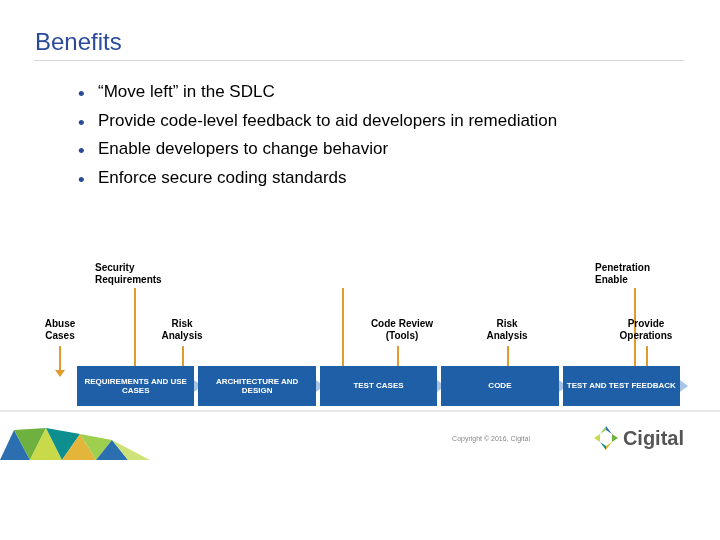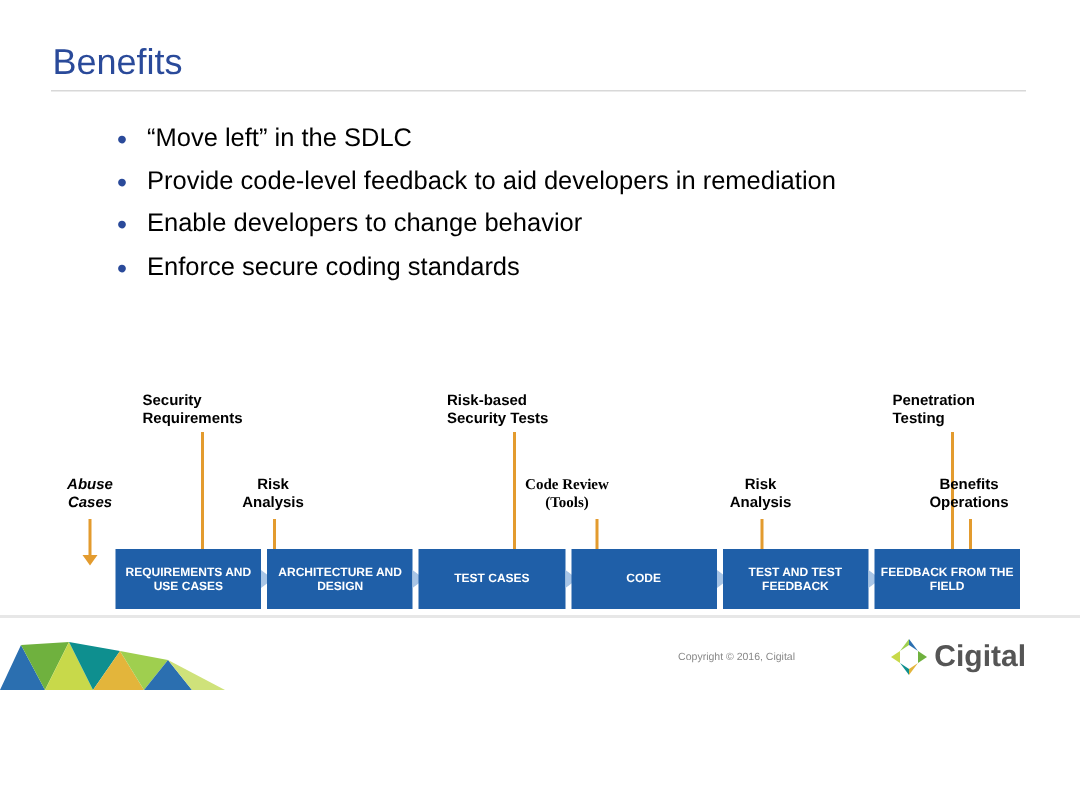--- a/index.html
+++ b/index.html
@@ -44,49 +44,47 @@
     <li>Provide code-level feedback to aid developers in remediation</li>
     <li>Enable developers to change behavior</li>
     <li>Enforce secure coding standards</li>
   </ul>
 
   <div class="diagram">
 
     <div class="row-top">
       <div class="lbl" style="left:55px; width:80px;">Security
 Requirements</div>
-      <div class="lbl" style="left:258px; width:90px;">Risk-based
-Security Tests</div>
       <div class="lbl" style="left:555px; width:80px;">Penetration
-Testing</div>
+Enable</div>
 
       <div class="arrow-v" style="left:90px; top:26px;">
           <div class="shaft" style="height:82px;"></div>
           <div class="head"></div>
         </div>
       <div class="arrow-v" style="left:298px; top:26px;">
           <div class="shaft" style="height:82px;"></div>
           <div class="head"></div>
         </div>
       <div class="arrow-v" style="left:590px; top:26px;">
           <div class="shaft" style="height:82px;"></div>
           <div class="head"></div>
         </div>
     </div>
 
     <div class="row-mid">
-      <div class="lbl" style="left:-5px; width:50px;font-style:italic;">Abuse
+      <div class="lbl" style="left:-5px; width:50px;">Abuse
 Cases</div>
       <div class="lbl" style="left:115px; width:54px;">Risk
 Analysis</div>
-      <div class="lbl" style="left:300px; width:76px;font-family:Liberation Serif, serif;">Code Review
+      <div class="lbl" style="left:324px; width:76px;">Code Review
 (Tools)</div>
       <div class="lbl" style="left:440px; width:54px;">Risk
 Analysis</div>
-      <div class="lbl" style="left:575px; width:62px;">Benefits
+      <div class="lbl" style="left:575px; width:62px;">Provide
 Operations</div>
 
       <div class="arrow-v" style="left:15px; top:28px;">
           <div class="shaft" style="height:24px;"></div>
           <div class="head"></div>
         </div>
       <div class="arrow-v" style="left:138px; top:28px;">
           <div class="shaft" style="height:24px;"></div>
           <div class="head"></div>
         </div>
@@ -103,21 +101,20 @@
           <div class="head"></div>
         </div>
     </div>
 
     <div class="row-phase">
       <div class="phase ch">REQUIREMENTS AND USE CASES</div>
       <div class="phase ch">ARCHITECTURE AND DESIGN</div>
       <div class="phase ch">TEST CASES</div>
       <div class="phase ch">CODE</div>
       <div class="phase ch">TEST AND TEST FEEDBACK</div>
-      <div class="phase">FEEDBACK FROM THE FIELD</div>
     </div>
 
   </div>
 
   <div class="footer-bar"></div>
 
   <svg class="footer-tris" viewBox="0 0 170 60">
     <polygon points="0,60 30,60 14,30" fill="#2b6fb0"></polygon>
     <polygon points="14,30 30,60 46,28" fill="#6fb13e"></polygon>
     <polygon points="30,60 62,60 46,28" fill="#c8d94a"></polygon>

